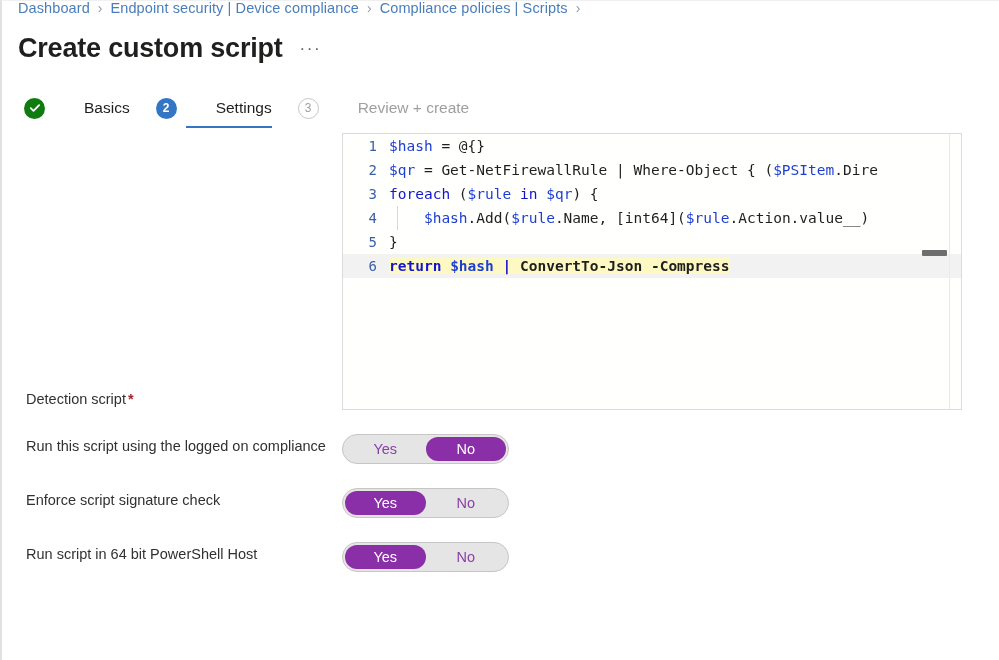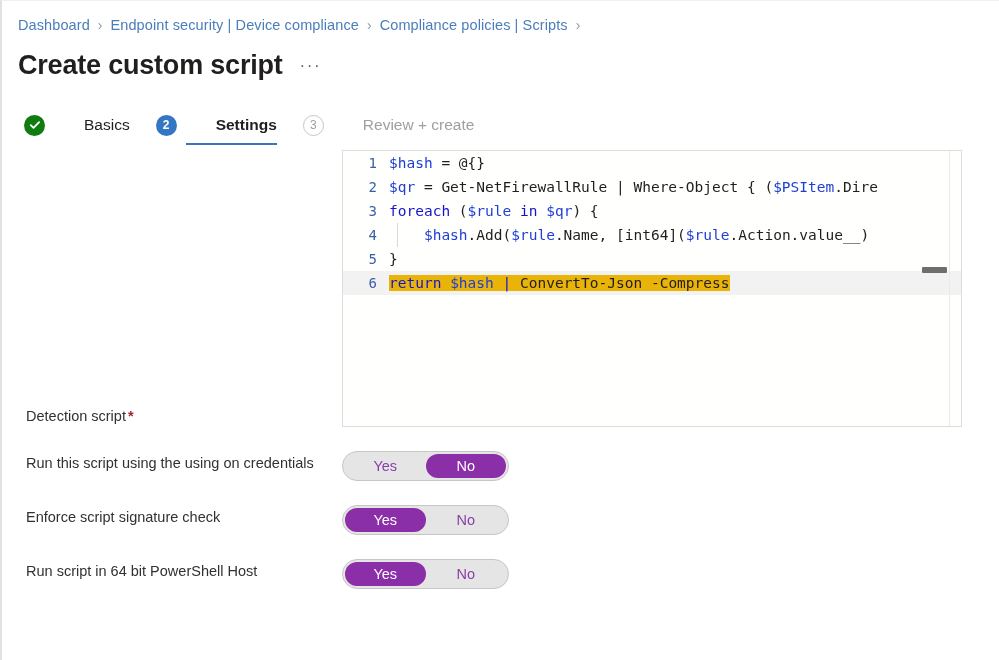--- a/index.html
+++ b/index.html
@@ -15,21 +15,21 @@
     overflow: hidden;
     position: relative;
     border-left: 2px solid #e1e1e1;
     border-top: 1px solid #f0f0f0;
   }
 
   
   .breadcrumb {
     display: flex;
     align-items: flex-start;
-    padding: 17px 0 0 16px;
+    padding: 0 0 0 16px;
     font-size: 14.5px;
     line-height: 1;
     white-space: nowrap;
   }
   .crumb {
     color: #4a7ebb;
     cursor: pointer;
     letter-spacing: .1px;
   }
   .crumb-sep {
@@ -102,21 +102,21 @@
     background: #ffffff;
     color: #a19f9d;
     border: 1.5px solid #c8c6c4;
     font-weight: 400;
   }
   .step-label {
     font-size: 15.5px;
     color: #201f1e;
     white-space: nowrap;
   }
-  .step.is-active .step-label { font-weight: 700; }
+  .step.is-active .step-label { font-weight: 400; }
   .step.is-todo .step-label { color: #a19f9d; }
   .step-underline {
     position: absolute;
     left: 30px; right: 0; bottom: -1px;
     height: 2px;
     background: #3576c4;
   }
 
   
   .form {
@@ -170,21 +170,21 @@
     text-align: right;
     padding-right: 12px;
     color: #3b5ea8;
     font-size: 14px;
     user-select: none;
   }
   .code-text {
     color: #1f1f1f;
     position: relative;
   }
-  .code-line.current .code-text { background: #eab308; }
+  .code-line.current .code-text { background: #fef9c3; font-weight: bold; }
   .tok-kw { color: #1414cf; }
   .tok-var { color: #1f3fd4; }
   .indent-guide {
     position: absolute;
     left: 54px;
     width: 1px;
     height: 24px;
     background: #d9d9d9;
   }
   .h-scrollbar {
@@ -321,21 +321,21 @@
           <span class="code-text"><span class="tok-kw">return</span> <span class="tok-var">$hash</span> <span class="tok-kw">|</span> ConvertTo-Json -Compress</span>
         </div>
 
       </div>
       <div class="editor-divider"></div>
       <div class="h-scrollbar"></div>
     </div>
   </div>
 
   <div class="toggle-row">
-    <div class="field-label">Run this script using the using on credentials</div>
+    <div class="field-label">Run this script using the logged on compliance</div>
     <div class="toggle">
       <span class="toggle-opt">Yes</span>
       <span class="toggle-opt sel">No</span>
     </div>
   </div>
 
   <div class="toggle-row">
     <div class="field-label">Enforce script signature check</div>
     <div class="toggle">
       <span class="toggle-opt sel">Yes</span>

